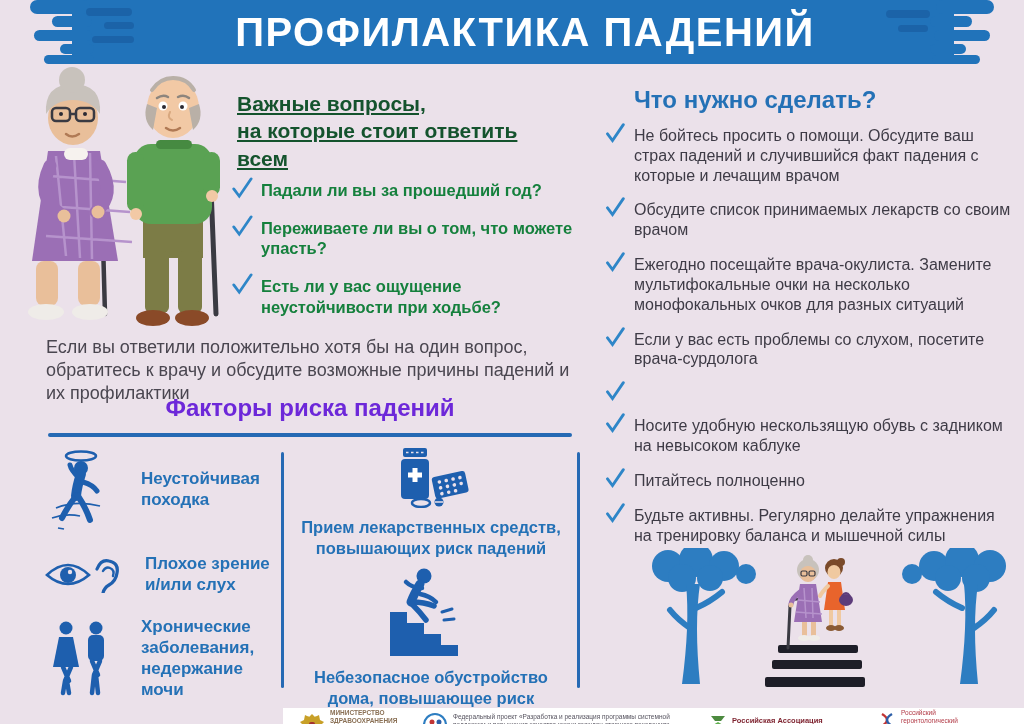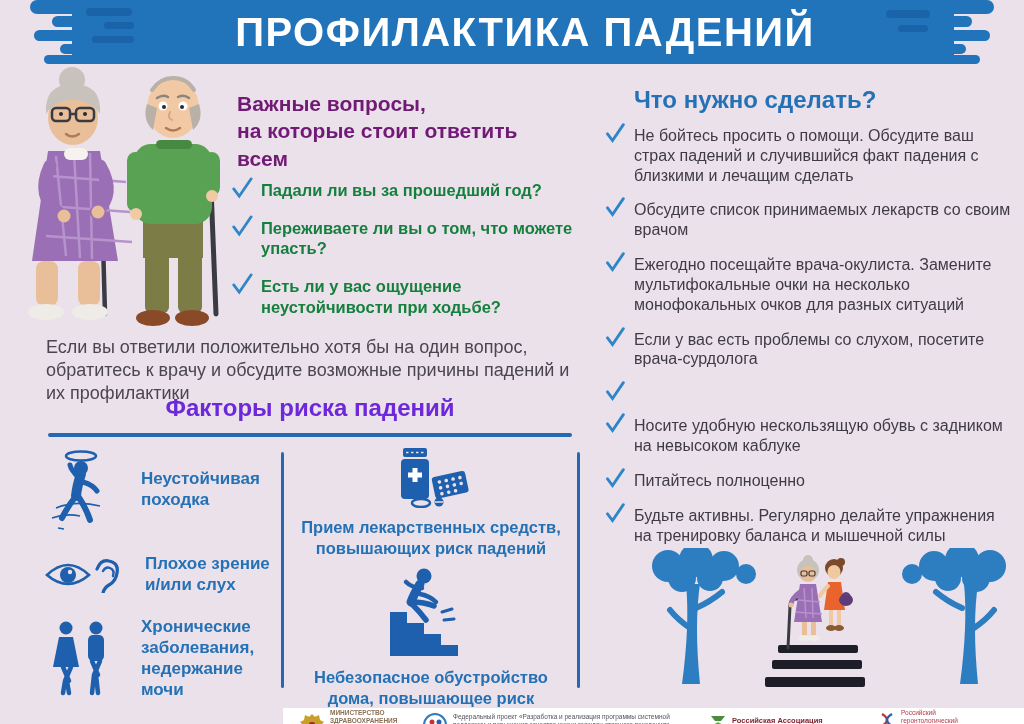--- a/index.html
+++ b/index.html
@@ -10,21 +10,21 @@
   }
   
   .banner-svg{position:absolute;top:0;left:0;}
   .poster-title{
     position:absolute;top:10px;left:225px;width:600px;text-align:center;
     color:#ffffff;font-size:40px;font-weight:800;letter-spacing:1.5px;white-space:nowrap;
   }
   
   .q-heading{
     position:absolute;left:237px;top:90px;width:360px;
-    color:#701a75;font-size:21px;font-weight:800;line-height:1.3;white-space:pre-line;
+    color:#14532d;font-size:21px;font-weight:800;line-height:1.3;white-space:pre-line;text-decoration:underline;
   }
   .q-list{position:absolute;left:231px;top:180px;width:365px;display:flex;flex-direction:column;gap:17px;}
   .check-row{display:flex;align-items:flex-start;gap:8px;}
   .check-ic{flex:0 0 22px;margin-top:-3px;}
   .q-text{color:#15803d;font-size:16.5px;font-weight:700;line-height:1.25;}
   .note{
     position:absolute;left:46px;top:336px;width:545px;
     color:#4a4650;font-size:18px;line-height:1.28;
   }
   
@@ -265,21 +265,21 @@
     </span>
     <div class="rf-clabel">Небезопасное обустройство дома, повышающее риск падений</div>
   </div>
 
   <div class="todo-heading">Что нужно сделать?</div>
   <div class="todo-list">
     <div class="check-row">
       <svg class="check-ic" width="20" height="20" viewBox="0 0 24 24">
           <path d="M3 13 L9 21 L22 2" fill="none" stroke="#2e86c8" stroke-width="3.4" stroke-linecap="round"></path>
         </svg>
-      <span class="todo-text">Не бойтесь просить о помощи. Обсудите ваш страх падений и случившийся факт падения с близкими и лечащим сделать</span>
+      <span class="todo-text">Не бойтесь просить о помощи. Обсудите ваш страх падений и случившийся факт падения с которые и лечащим врачом</span>
     </div>
     <div class="check-row">
       <svg class="check-ic" width="20" height="20" viewBox="0 0 24 24">
           <path d="M3 13 L9 21 L22 2" fill="none" stroke="#2e86c8" stroke-width="3.4" stroke-linecap="round"></path>
         </svg>
       <span class="todo-text">Обсудите список принимаемых лекарств со своим врачом</span>
     </div>
     <div class="check-row">
       <svg class="check-ic" width="20" height="20" viewBox="0 0 24 24">
           <path d="M3 13 L9 21 L22 2" fill="none" stroke="#2e86c8" stroke-width="3.4" stroke-linecap="round"></path>

